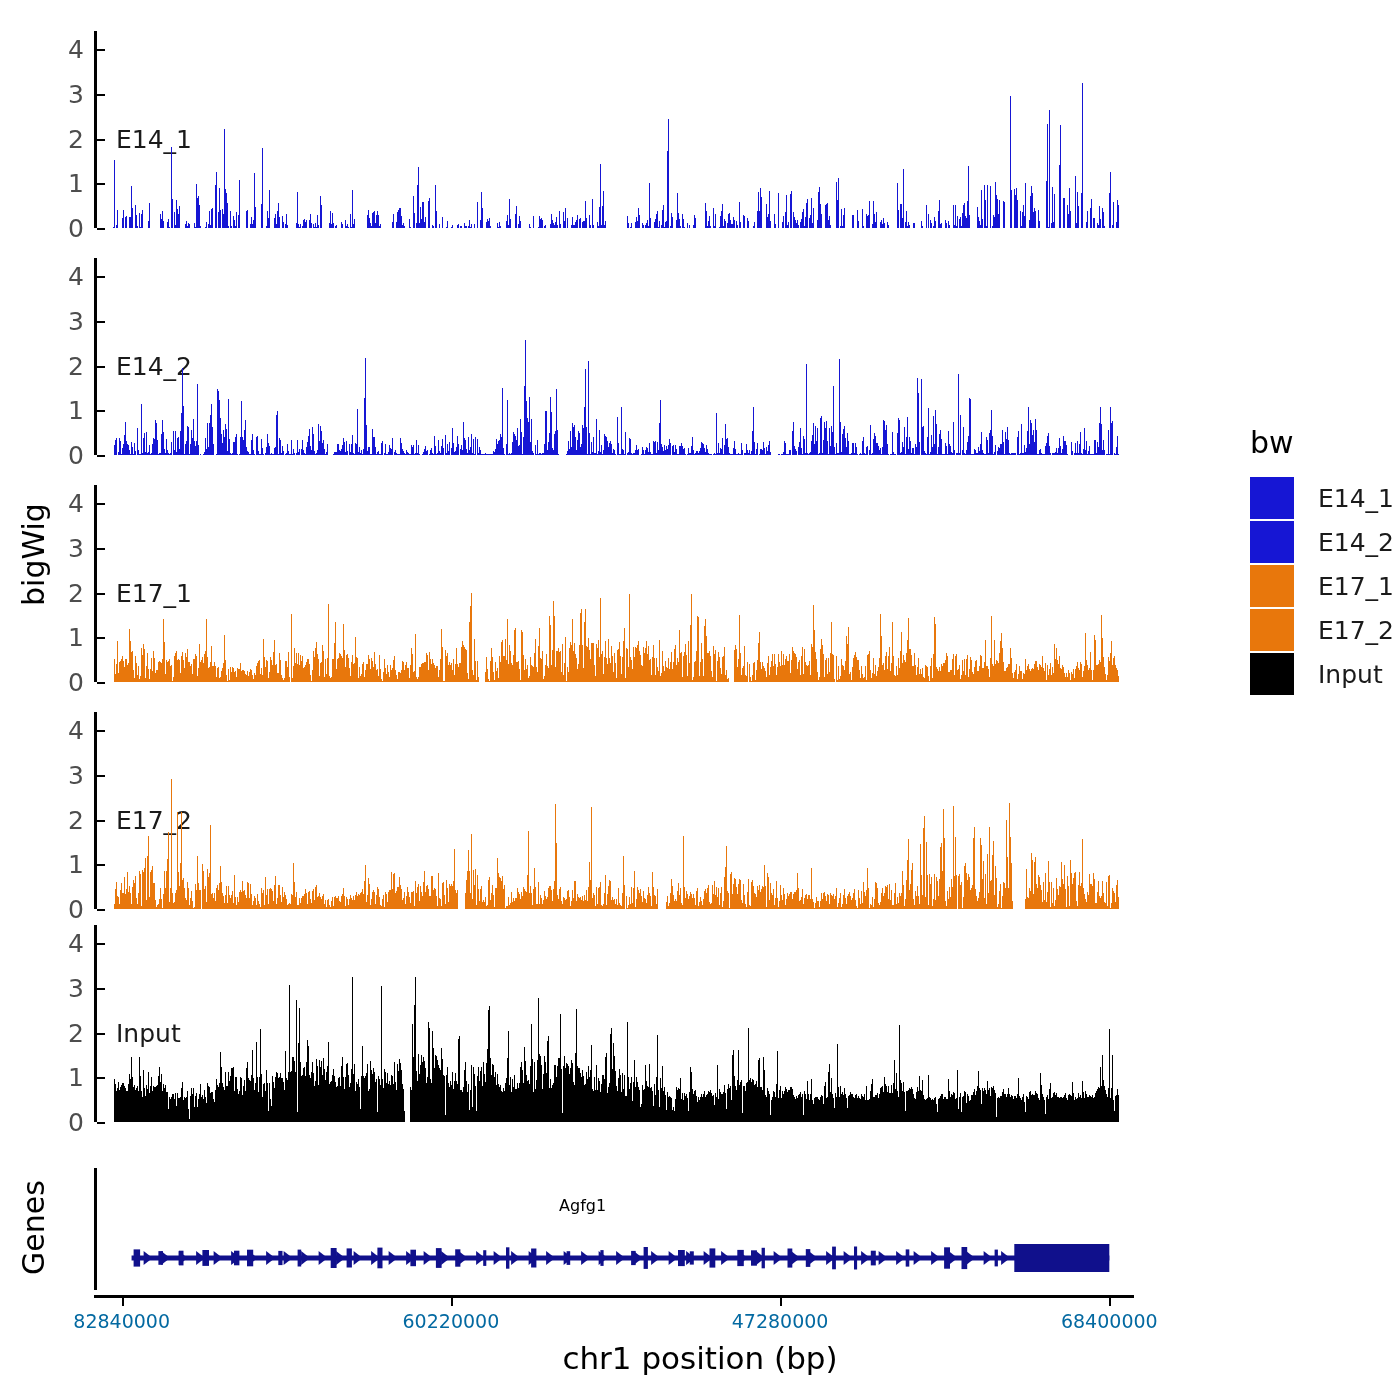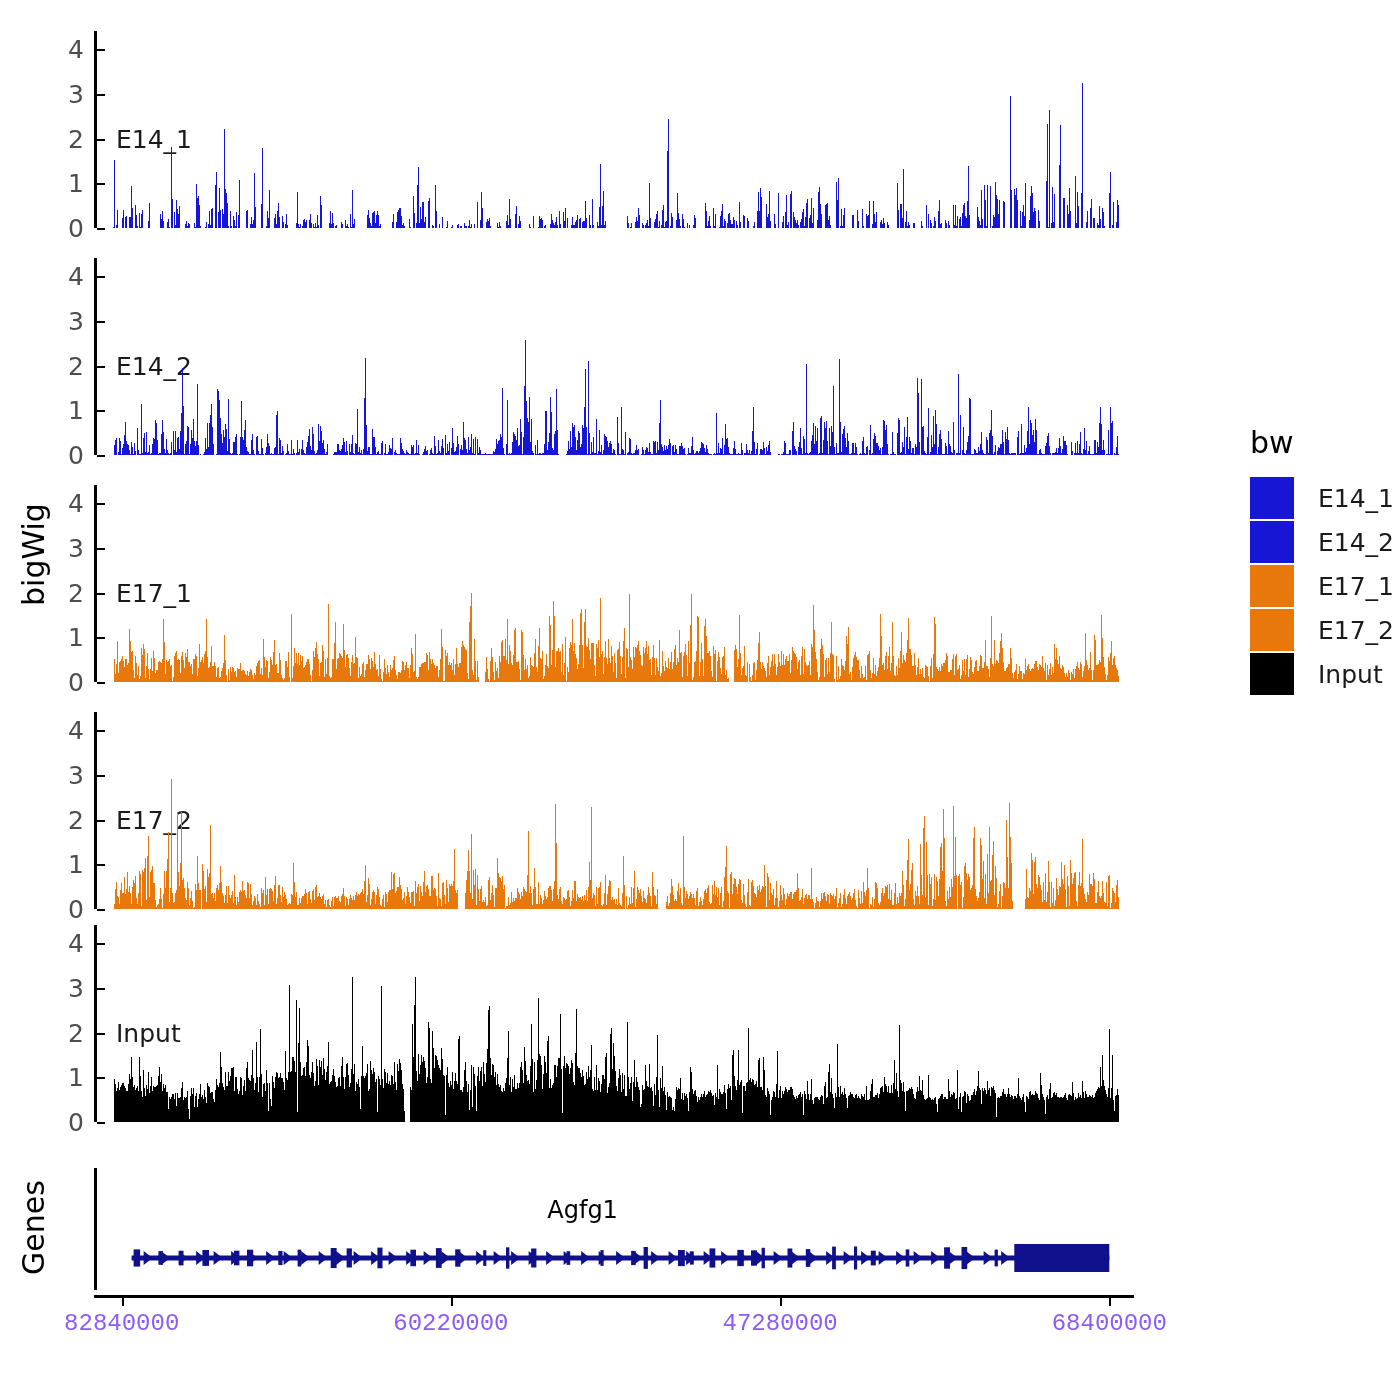--- a/index.html
+++ b/index.html
@@ -44,32 +44,32 @@
     font-size:25px;color:#1a1a1a;
     white-space:nowrap;
     transform:translateY(-50%);
   }
   .plot-area{position:absolute;top:0;left:3px;overflow:hidden;}
   .plot-area svg{display:block;}
 
   
   #genes-panel .axis-line{width:3px;}
   .gene-label{
-    position:absolute;font-size:24px;color:#000;
+    position:absolute;font-size:16px;color:#000;
     transform:translateX(-50%);white-space:nowrap;
   }
 
   
   #x-axis-line{
     position:absolute;height:3px;background:#000;
   }
   .x-tick{position:absolute;width:2px;height:8px;background:#000;}
   .x-tick-label{
     position:absolute;transform:translateX(-50%);
-    font-size:24px;color:#8b5cf6;white-space:nowrap;font-family:Liberation Mono, monospace;
+    font-size:19px;color:#0369a1;white-space:nowrap;
   }
   #x-axis-title{
     position:absolute;width:100%;text-align:center;
     font-size:31px;color:#000;
   }
 
   
   #legend{position:absolute;}
   #legend-title{font-size:30px;color:#000;margin-bottom:16px;}
   .legend-row{display:flex;align-items:center;height:44px;}
@@ -284,20 +284,21 @@
   <div id="x-ticks">
       <div class="x-tick" style="left: 121.7px; top: 1298px;"></div>
       <div class="x-tick-label" style="left: 121.7px; top: 1310px;">82840000</div>
       <div class="x-tick" style="left: 450.9px; top: 1298px;"></div>
       <div class="x-tick-label" style="left: 450.9px; top: 1310px;">60220000</div>
       <div class="x-tick" style="left: 780.1px; top: 1298px;"></div>
       <div class="x-tick-label" style="left: 780.1px; top: 1310px;">47280000</div>
       <div class="x-tick" style="left: 1109.3px; top: 1298px;"></div>
       <div class="x-tick-label" style="left: 1109.3px; top: 1310px;">68400000</div>
     </div>
+  <div id="x-axis-title" style="left:0;top:1340px;">chr1 position (bp)</div>
 
   <div id="legend" style="left:1215px;top:425px;margin-left:35px;">
     <div id="legend-title">bw</div>
     <div id="legend-items">
         <div class="legend-row">
           <div class="legend-key" style="background: rgb(22, 22, 212);"></div>
           <div class="legend-text">E14_1</div>
         </div>
         <div class="legend-row">
           <div class="legend-key" style="background: rgb(22, 22, 212);"></div>

